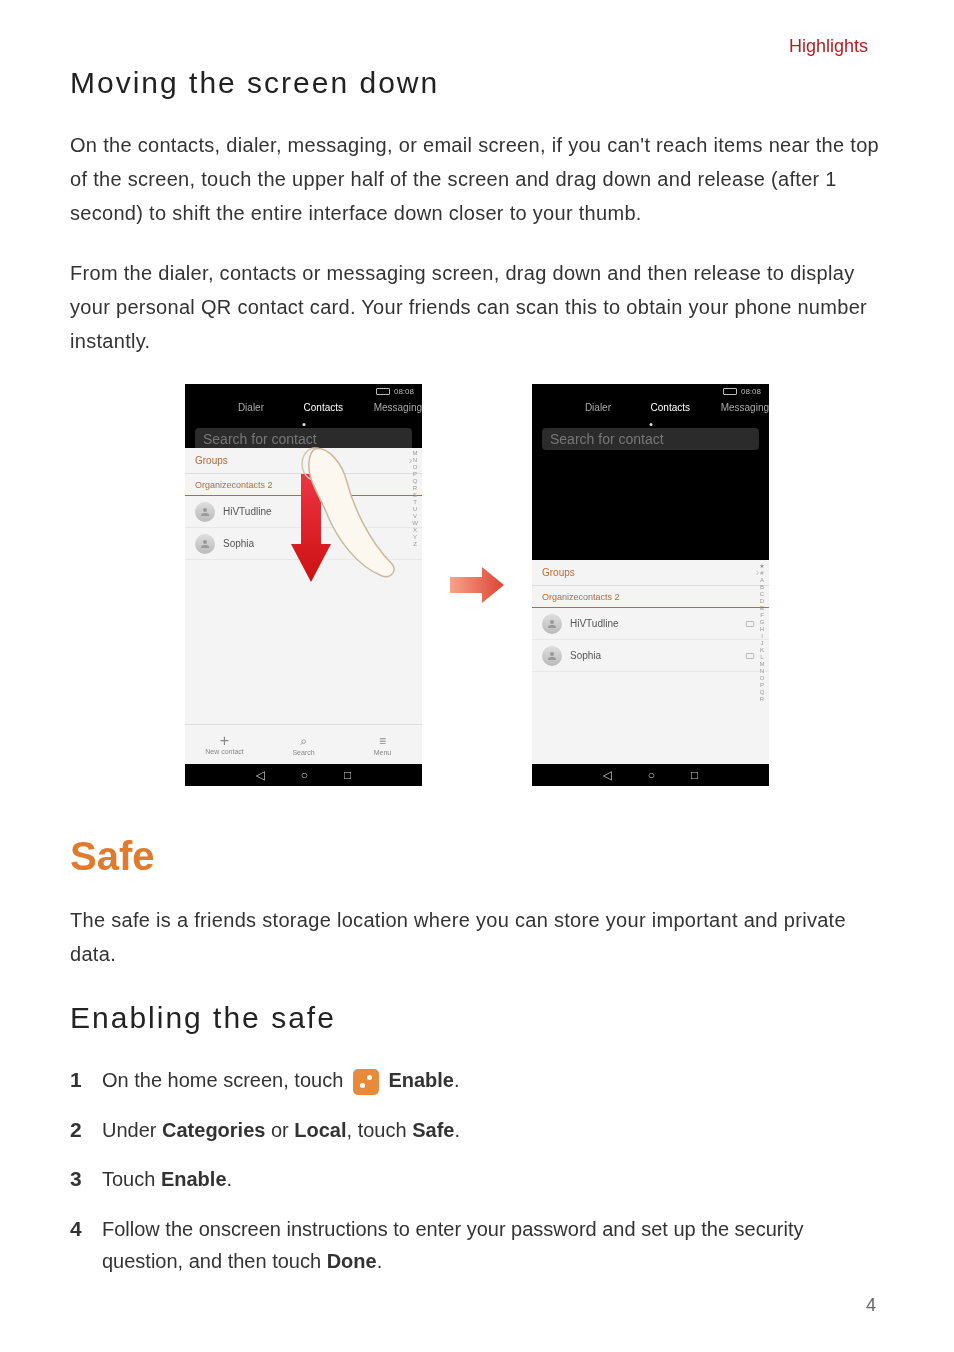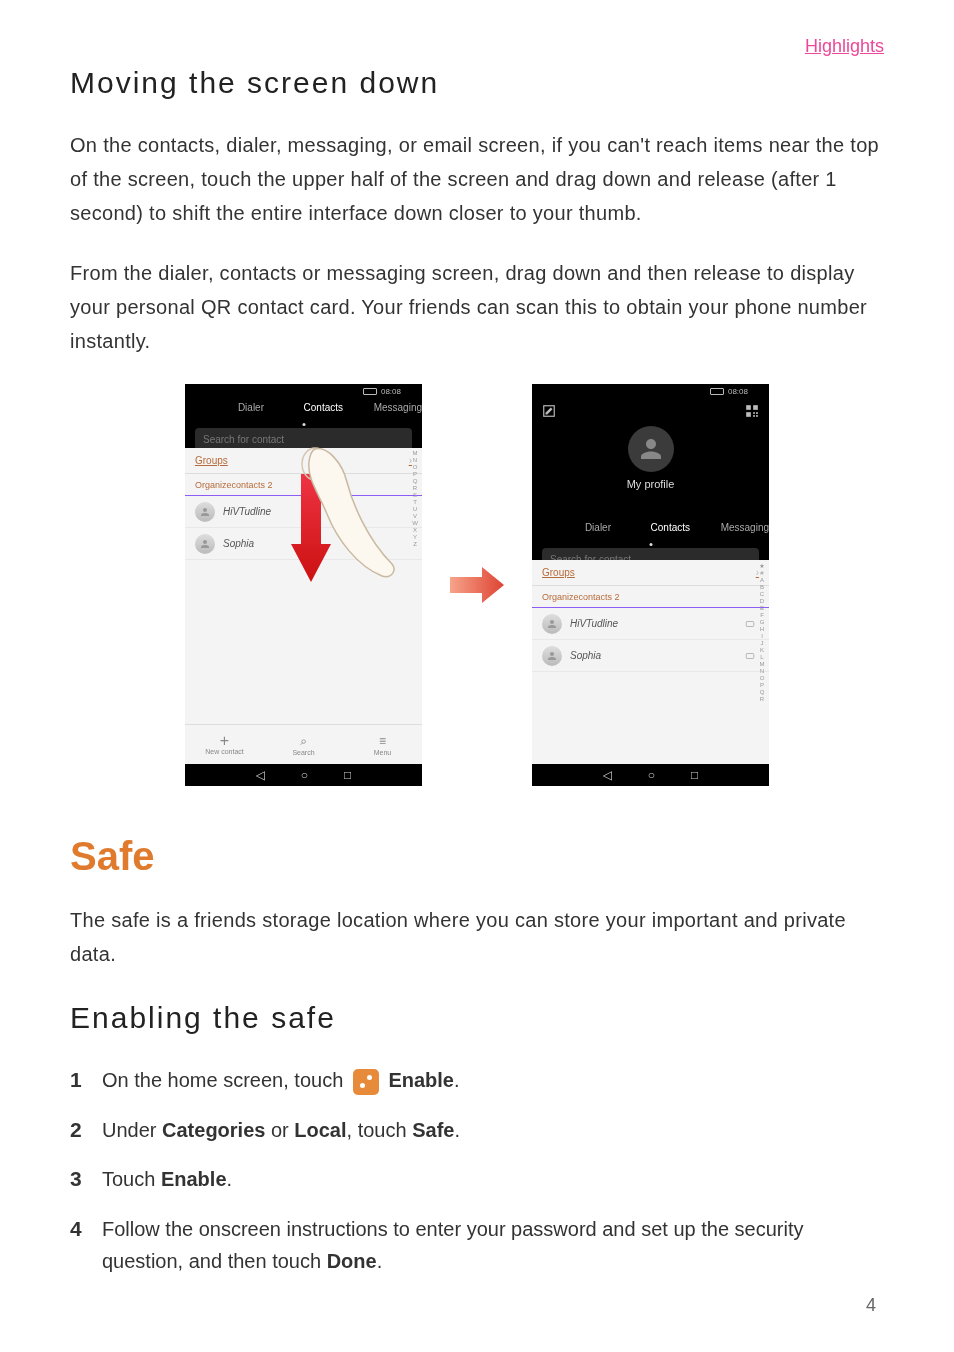--- a/index.html
+++ b/index.html
@@ -8,24 +8,23 @@
     font-family: -apple-system, "Segoe UI", Arial, sans-serif;
     color: #333;
     width: 954px;
     height: 1352px;
     position: relative;
     padding: 36px 70px 40px 70px;
   }
   .header-right {
     position: absolute;
     top: 36px;
-    right: 70px;
-    color: #ec4899;
+    right: 86px;
+    color: #b91c1c;
     font-size: 18px;
-    text-decoration: underline;
   }
   .page-number {
     position: absolute;
     bottom: 36px;
     right: 78px;
     color: #666;
     font-size: 18px;
   }
   h2.section-sub {
     font-size: 30px;
@@ -65,80 +64,79 @@
     overflow: hidden;
     font-family: Arial, sans-serif;
   }
   .status-bar {
     height: 14px;
     color: #bbb;
     font-size: 8px;
     display: flex;
     justify-content: flex-end;
     align-items: center;
-    padding-right: 21px;
+    padding-right: 8px;
     gap: 4px;
   }
   .battery-icon {
     width: 14px; height: 7px; border: 1px solid #bbb; border-radius: 1px; display:inline-block; position:relative;
   }
   .tabs {
     display: flex;
     height: 26px;
     color: #aaa;
     font-size: 10px;
   }
   .tabs .tab { flex:1; text-align:right; line-height:20px; position:relative;}
   .tabs .tab.active { color:#fff; }
   .tabs .tab.active::after{content:'';position:absolute;bottom:-2px;left:50%;transform:translateX(-50%);width:3px;height:3px;background:#ddd;border-radius:50%;}
   .search-box {
     margin: 4px 10px;
     height: 22px;
     background: #2b2b2b;
     border-radius: 4px;
     color:#777;
-    font-size:10px;
+    font-size:14px;
     display:flex;
     align-items:center;
     padding-left:8px;
   }
   .gray-panel {
     background:#f4f4f4;
     position:absolute;
     bottom:22px;
     left:0; right:0;
     top:64px;
   }
   .gp-header {
     height:26px;
     border-bottom:1px solid #ddd;
     display:flex; align-items:center; justify-content:space-between;
     padding:0 10px;
     font-size:10px;
     color:#b76b3a;
-    text-decoration:underline;
   }
   .gp-sub {
     height:22px;
     border-bottom:1px solid #8b5cf6;
     display:flex; align-items:center;
     padding-left:10px;
     font-size:9px; color:#b76b3a;
   }
   .contact-row {
     height:32px;
     border-bottom:1px solid #e8e8e8;
     display:flex; align-items:center;
     padding-left:10px;
     font-size:10px; color:#555;
     gap:8px;
     justify-content:space-between;
     padding-right:14px;
   }
-  .contact-row .left { display:flex; align-items:center; gap:8px;font-style:italic;}
+  .contact-row .left { display:flex; align-items:center; gap:8px;}
   .avatar {
     width:20px; height:20px; border-radius:50%;
     background: linear-gradient(#ddd,#bbb);
     display:flex; align-items:center; justify-content:center;
   }
   .avatar svg { width:12px;height:12px;fill:#999;}
   .az-index {
     position:absolute; right:2px; top:2px; bottom:40px;
     width:10px;
     display:flex; flex-direction:column;
@@ -326,41 +324,20 @@
           <stop offset="100%" stop-color="#d43"></stop>
       </linearGradient>
     </defs>
     <path d="M0 12 H32 V2 L54 20 L32 38 V28 H0 Z" fill="url(#rg2)"></path>
   </svg>
 
   <div class="phone">
     <div class="status-bar">
       <span class="battery-icon"></span>
       <span>08:08</span>
-    </div>
-    <div class="profile-area">
-      <svg class="edit" viewBox="0 0 24 24">
-          <rect x="3" y="3" width="18" height="18" fill="none" stroke="#bbb" stroke-width="2"></rect>
-          <path d="M6 15 L15 6 L18 9 L9 18 L6 18 Z" fill="#bbb"></path>
-        </svg>
-      <svg class="qr" viewBox="0 0 24 24">
-        <rect x="2" y="2" width="8" height="8" fill="#bbb"></rect>
-          <rect x="14" y="2" width="8" height="8" fill="#bbb"></rect>
-        <rect x="2" y="14" width="8" height="8" fill="#bbb"></rect>
-          <rect x="14" y="14" width="3" height="3" fill="#bbb"></rect>
-          <rect x="19" y="14" width="3" height="3" fill="#bbb"></rect>
-          <rect x="14" y="19" width="3" height="3" fill="#bbb"></rect>
-          <rect x="19" y="19" width="3" height="3" fill="#bbb"></rect>
-      </svg>
-      <div class="big-avatar">
-          <svg viewBox="0 0 24 24">
-            <path d="M12 12c2.2 0 4-1.8 4-4s-1.8-4-4-4-4 1.8-4 4 1.8 4 4 4zm0 2c-2.7 0-8 1.3-8 4v2h16v-2c0-2.7-5.3-4-8-4z"></path>
-          </svg>
-        </div>
-      <span>My profile</span>
     </div>
     <div class="tabs">
       <div class="tab">Dialer</div>
       <div class="tab active">Contacts</div>
       <div class="tab">Messaging</div>
     </div>
     <div class="search-box">Search for contact</div>
     <div class="gray-panel gray-panel2">
       <div class="gp-header">
         <span>Groups</span>

